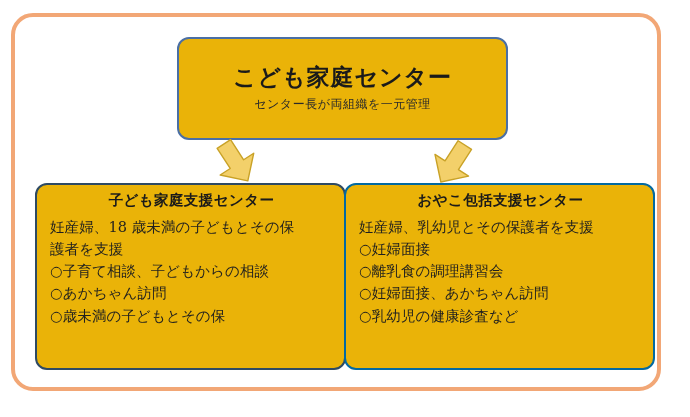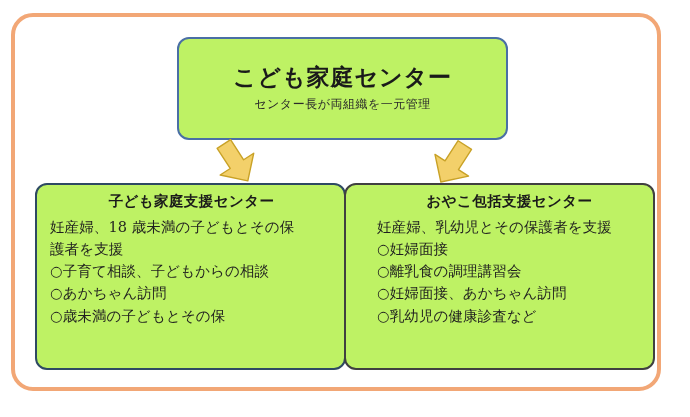--- a/index.html
+++ b/index.html
@@ -32,21 +32,21 @@
     height: 378px;
     border: 4px solid #F2A776;
     border-radius: 22px;
     box-sizing: border-box;
     background: transparent;
   }
 
   
   .card {
     position: absolute;
-    background: #bef264;
+    background: #eab308;
     box-sizing: border-box;
   }
 
   .top-card {
     left: 177px;
     top: 37px;
     width: 331px;
     height: 103px;
     border: 2px solid #4A6FA5;
     border-radius: 12px;
@@ -82,27 +82,27 @@
     border: 2px solid #2E4A63;
     border-radius: 12px;
     padding: 8px 11px 8px 13px;
   }
 
   .bottom-right-card {
     left: 344px;
     top: 183px;
     width: 311px;
     height: 187px;
-    border: 2px solid #404040;
+    border: 2px solid #0369a1;
     border-radius: 12px;
-    padding: 8px 11px 8px 31px;
+    padding: 8px 11px 8px 13px;
   }
 
   .card-header {
-    font-family: Liberation Sans, sans-serif;
+    font-family: Liberation Mono, monospace;
     font-weight: bold;
     font-size: 14.5px;
     color: #1a1a1a;
     text-align: center;
     letter-spacing: 0.4px;
     line-height: 1.2;
     margin-bottom: 6px;
   }
 
   .card-body {

